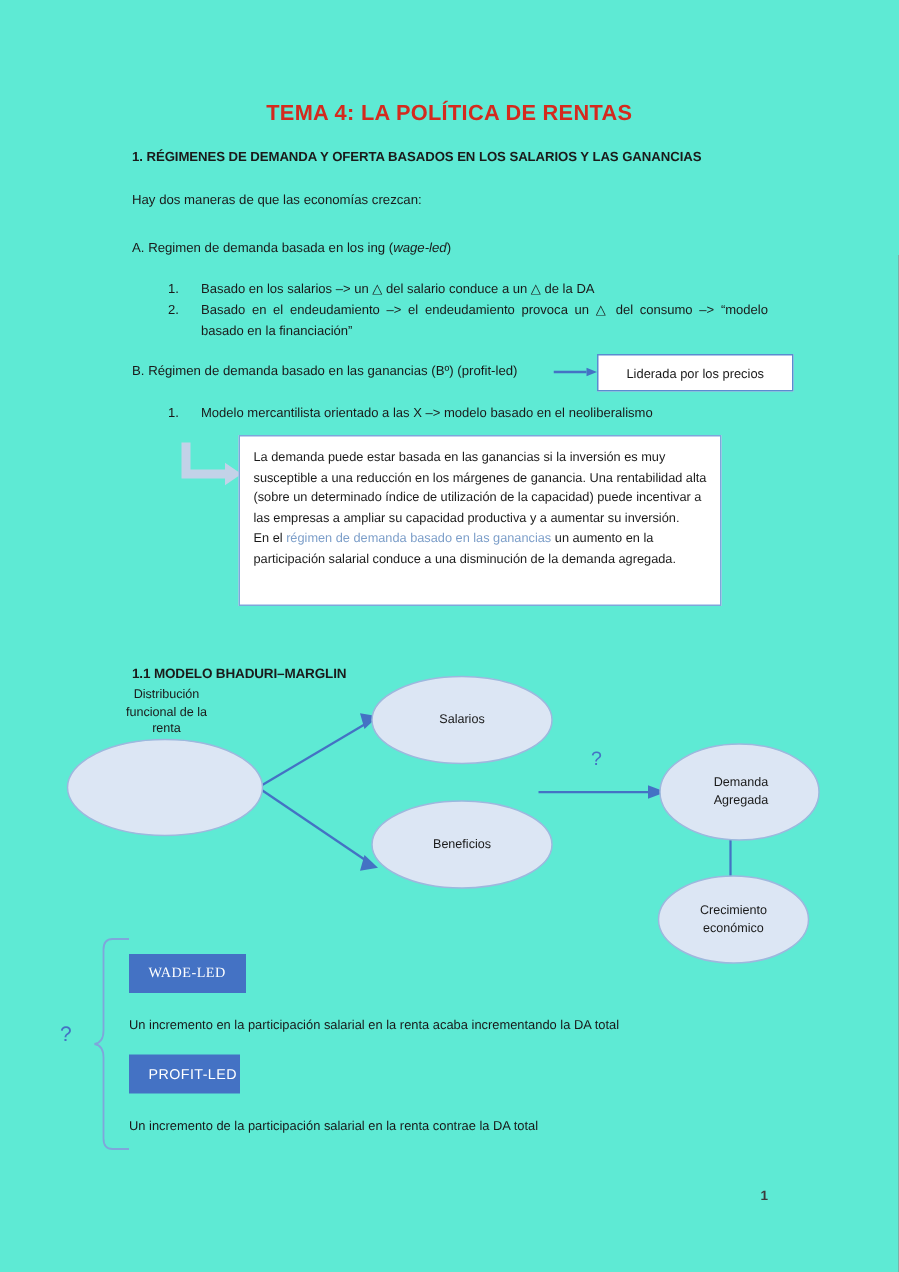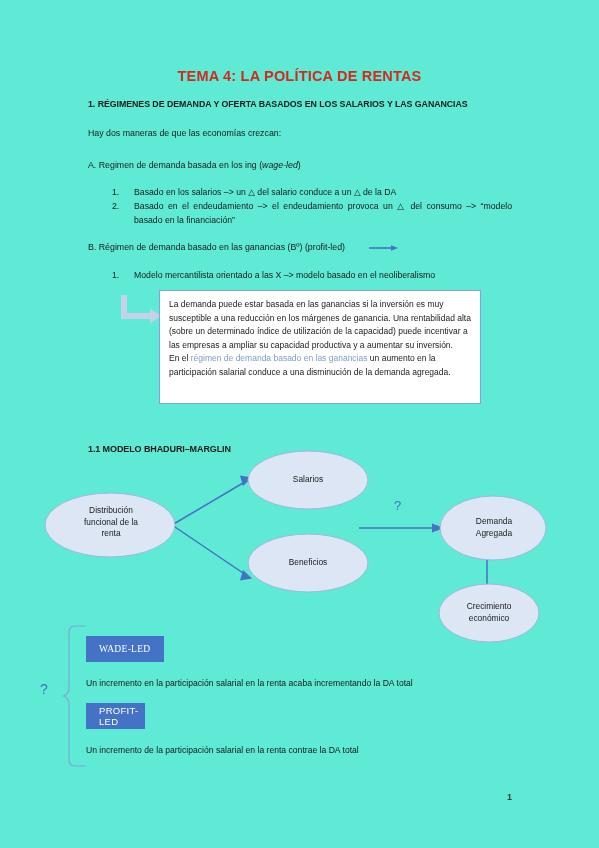--- a/index.html
+++ b/index.html
@@ -135,21 +135,21 @@
     position: absolute;
     background: #4472C4;
     color: #ffffff;
     font-size: 9.5px;
     display: flex; align-items: center;
     padding-left: 13px;
     box-sizing: border-box;
     letter-spacing: 0.3px;
   }
   .tag-wade { left: 86px; top: 636px; width: 78px; height: 26px; font-family: Liberation Serif, serif; }
-  .tag-profit { left: 86px; top: 703px; width: 59px; height: 26px; }
+  .tag-profit { left: 86px; top: 703px; width: 74px; height: 26px; }
 
   .capt {
     position: absolute;
     font-size: 8.6px;
     color: #181818;
   }
   .capt-wade { left: 86px; top: 678px; }
   .capt-profit { left: 86px; top: 745px; }
 
   .bracket {
@@ -202,20 +202,23 @@
     </div>
   </div>
 
   <div class="secB">B. Régimen de demanda basado en las ganancias (Bº) (profit-led)</div>
 
   <svg class="lider-arrow" viewBox="0 0 30 6">
     <line x1="0" y1="3" x2="22" y2="3" stroke="#4472C4" stroke-width="1.6"></line>
     <polygon points="22,0.2 29,3 22,5.8" fill="#4472C4"></polygon>
   </svg>
 
+  <div class="lider-box">
+    <span>Liderada por los precios</span>
+  </div>
 
   <div class="numlist" style="top:268px; width:400px;">
     <div class="numrow">
       <span class="num">1.</span>
       <span class="txt">Modelo mercantilista orientado a las X –&gt; modelo basado en el neoliberalismo</span>
     </div>
   </div>
 
   <svg class="callout-arrow" viewBox="0 0 44 36">
     <path d="M6 3 L6 24 L33 24" stroke="#C3D2E8" stroke-width="6" fill="none" stroke-linejoin="miter"></path>
@@ -242,21 +245,21 @@
       <polygon points="482.5,166 491.5,166 487,177" fill="#4472C4"></polygon>
     </g>
 
     <ellipse cx="110" cy="95" rx="65" ry="32" fill="#DCE6F4" stroke="#9DB8DE" stroke-width="1"></ellipse>
     <ellipse cx="308" cy="50" rx="60" ry="29" fill="#DCE6F4" stroke="#9DB8DE" stroke-width="1"></ellipse>
     <ellipse cx="308" cy="133" rx="60" ry="29" fill="#DCE6F4" stroke="#9DB8DE" stroke-width="1"></ellipse>
     <ellipse cx="493" cy="98" rx="53" ry="32" fill="#DCE6F4" stroke="#9DB8DE" stroke-width="1"></ellipse>
     <ellipse cx="489" cy="183" rx="50" ry="29" fill="#DCE6F4" stroke="#9DB8DE" stroke-width="1"></ellipse>
   </svg>
 
-  <div class="ell-label" style="left: 63px; top: 505px; width: 96px; white-space: pre-line;">Distribución
+  <div class="ell-label" style="left: 63px; top: 457px; width: 96px; white-space: pre-line;">Distribución
 funcional de la
 renta</div>
   <div class="ell-label" style="left: 268px; top: 474px; width: 80px; white-space: pre-line;">Salarios</div>
   <div class="ell-label" style="left: 268px; top: 557px; width: 80px; white-space: pre-line;">Beneficios</div>
   <div class="ell-label" style="left: 451px; top: 516px; width: 86px; white-space: pre-line;">Demanda
 Agregada</div>
   <div class="ell-label" style="left: 446px; top: 601px; width: 86px; white-space: pre-line;">Crecimiento
 económico</div>
 
   <div class="qmark" style="left:394px; top:498px;">?</div>

